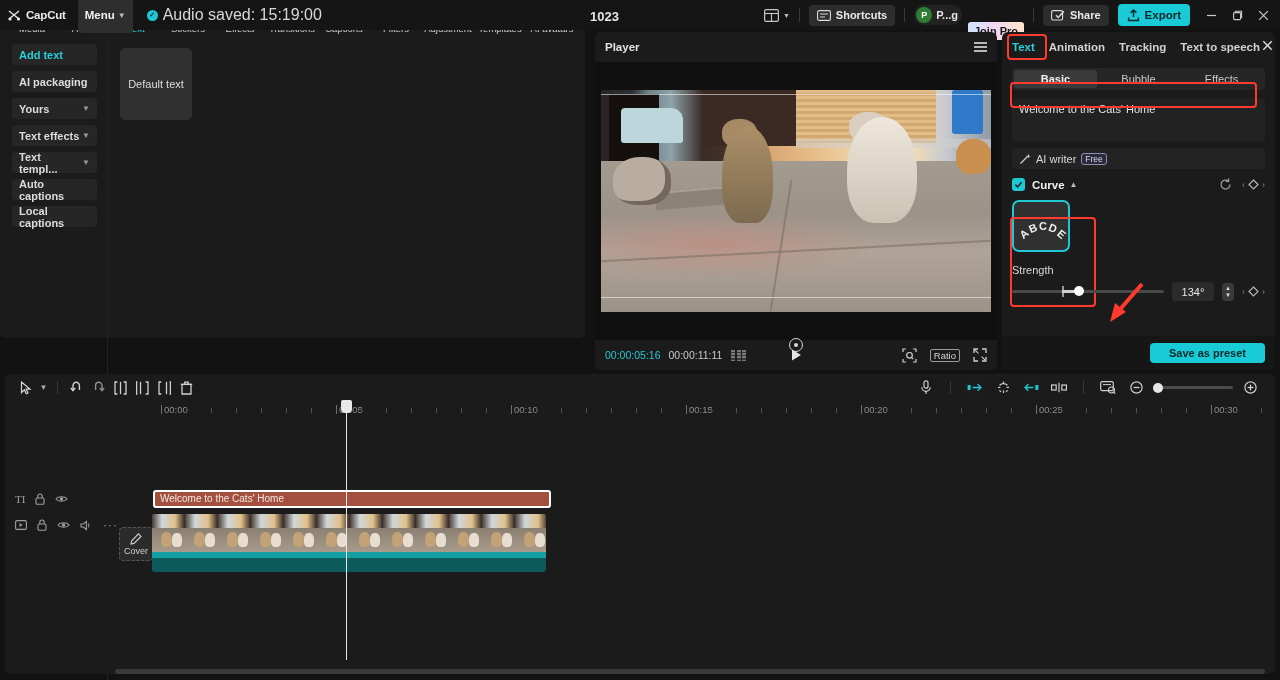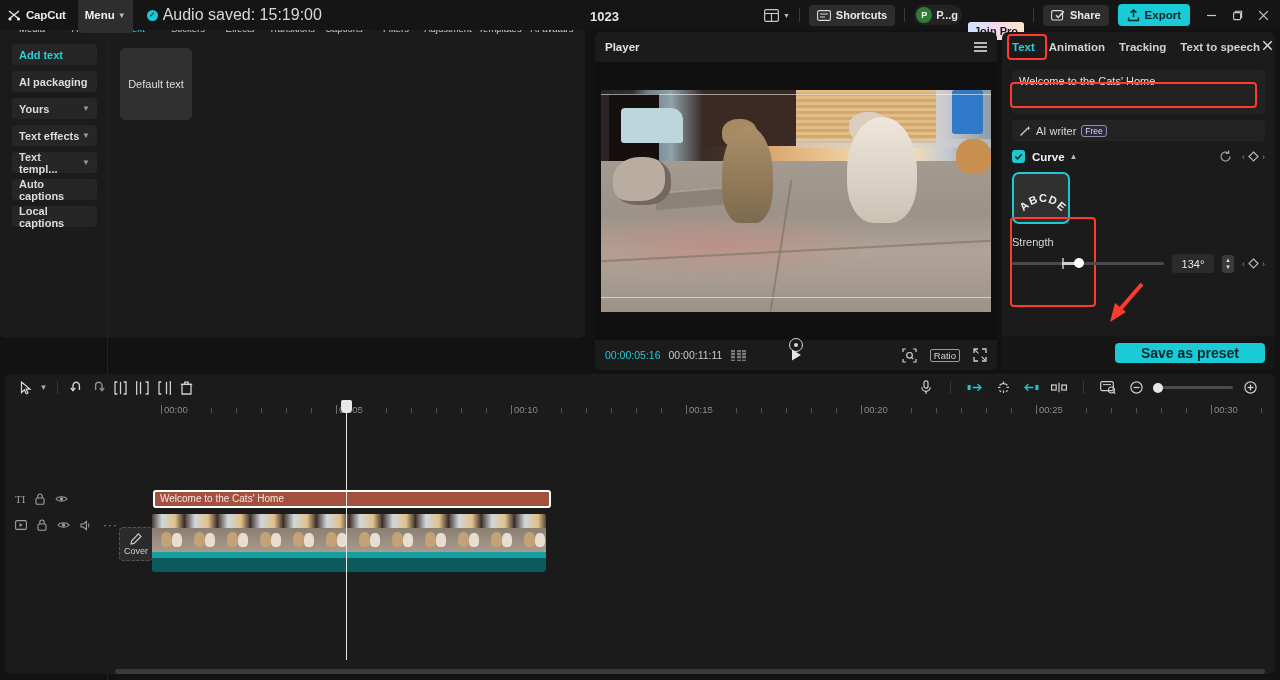--- a/index.html
+++ b/index.html
@@ -187,21 +187,21 @@
   .strength-label { font-size:11px; color:#d8d8d8; margin-bottom:6px;}
   .slider-wrap { display:flex; align-items:center; gap:8px;}
   .track { position:relative; flex:1; height:3px; background:#4a4a4a; border-radius:2px; cursor:pointer;}
   .track .tick { position:absolute; left:33%; top:-4px; width:1.5px; height:11px; background:#9a9a9a;}
   .track .fill { position:absolute; left:33%; top:0; width:11%; height:3px; background:#cfcfcf;}
   .knob { position:absolute; left:44%; top:-4px; width:10px; height:10px; background:#fff; border-radius:50%; transform:translateX(-50%); cursor:grab;}
   .val-box { width:42px; height:19px; background:#2b2b2b; border-radius:3px; display:flex; align-items:center; justify-content:center; font-size:11px; color:#e6e6e6; cursor:text;}
   .spin { width:12px; height:18px; background:#3a3a3a; border-radius:3px; display:flex; flex-direction:column; align-items:center; justify-content:center; gap:1px; cursor:pointer;}
   .spin i { font-size:6px; color:#ddd; line-height:6px;}
   .panel-foot { position:absolute; left:0; bottom:0; width:273px; height:34px; background:#161616; border-radius:0 0 6px 6px; display:flex; align-items:center; justify-content:flex-end; padding-right:10px;}
-  .preset-btn { height:20px; border-radius:4px; padding:0 26px; background:#18cbd6; color:#06262a; font-size:14px; font-weight:bold; display:flex; align-items:center; cursor:pointer;text-align:right;}
+  .preset-btn { height:20px; border-radius:4px; padding:0 19px; background:#18cbd6; color:#06262a; font-size:11px; font-weight:bold; display:flex; align-items:center; cursor:pointer;text-align:right;}
   .redarrow { position:absolute; pointer-events:none; }
 
   
   .timeline { position:absolute; left:5px; top:374px; width:1270px; height:300px; background:#1b1b1b; border-radius:6px;}
   .tl-toolbar { height:27px; display:flex; align-items:center; padding: 0 10px; }
   .tlbtn { width:22px; height:22px; display:flex; align-items:center; justify-content:center; cursor:pointer; color:#ccc;}
   .tlbtn.on { background:#1c1c1c; border-radius:3px; color:#1ec8d2;}
   .tl-sep { width:1px; height:13px; background:#383838; margin:0 7px;}
   .tl-right { margin-left:auto; display:flex; align-items:center; gap:6px;}
   .zoomtrack { width:80px; height:3px; background:#4b4b4b; border-radius:2px; position:relative;}
@@ -540,20 +540,25 @@
       <span class="rtab-close">
         <svg width="11" height="11" viewBox="0 0 11 11">
             <line x1="1.3" y1="1.3" x2="9.7" y2="9.7" stroke="#e0e0e0" stroke-width="1.3"></line>
             <line x1="9.7" y1="1.3" x2="1.3" y2="9.7" stroke="#e0e0e0" stroke-width="1.3"></line>
           </svg>
       </span>
     </div>
 
     <div class="hl-box" style="left:5px; top:2px; width:40px; height:26px;"></div>
 
+    <div class="subtabs">
+      <span class="subtab active">Basic</span>
+      <span class="subtab">Bubble</span>
+      <span class="subtab">Effects</span>
+    </div>
     <div class="hl-box" style="left:8px; top:50px; width:247px; height:26px;"></div>
 
     <div class="textarea">Welcome to the Cats' Home</div>
 
     <div class="aiwriter">
       <span>
         <svg width="12" height="12" viewBox="0 0 12 12">
             <line x1="1.5" y1="10.5" x2="8.5" y2="3.5" stroke="#cfcfcf" stroke-width="1.3"></line>
             <path d="M9.4 1 L10 2.6 L11.6 3.2 L10 3.8 L9.4 5.4 L8.8 3.8 L7.2 3.2 L8.8 2.6 Z" fill="#cfcfcf"></path>
           </svg>

